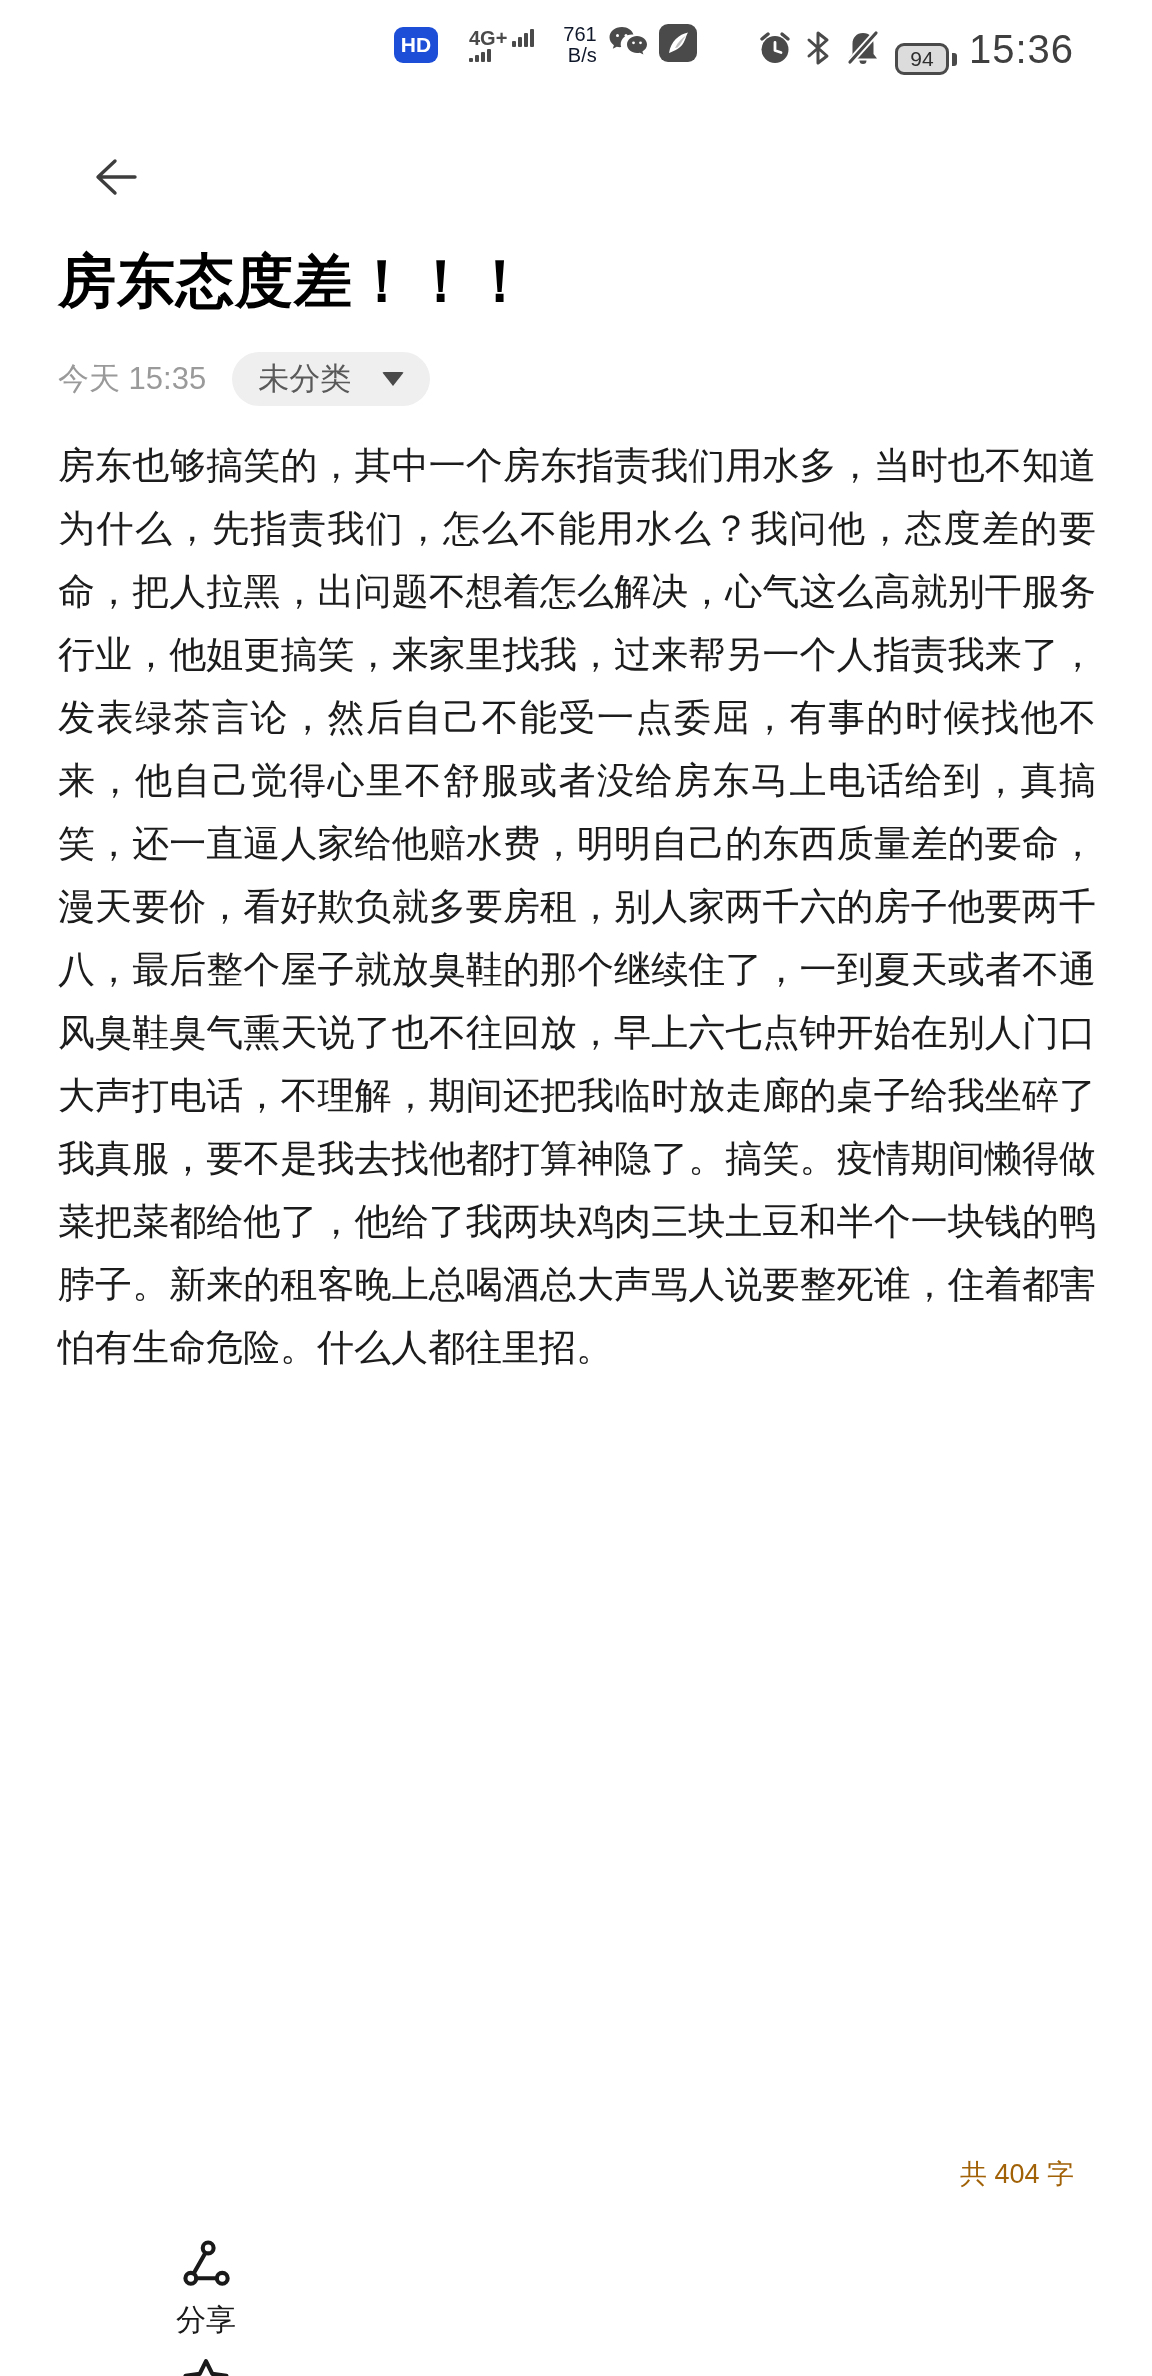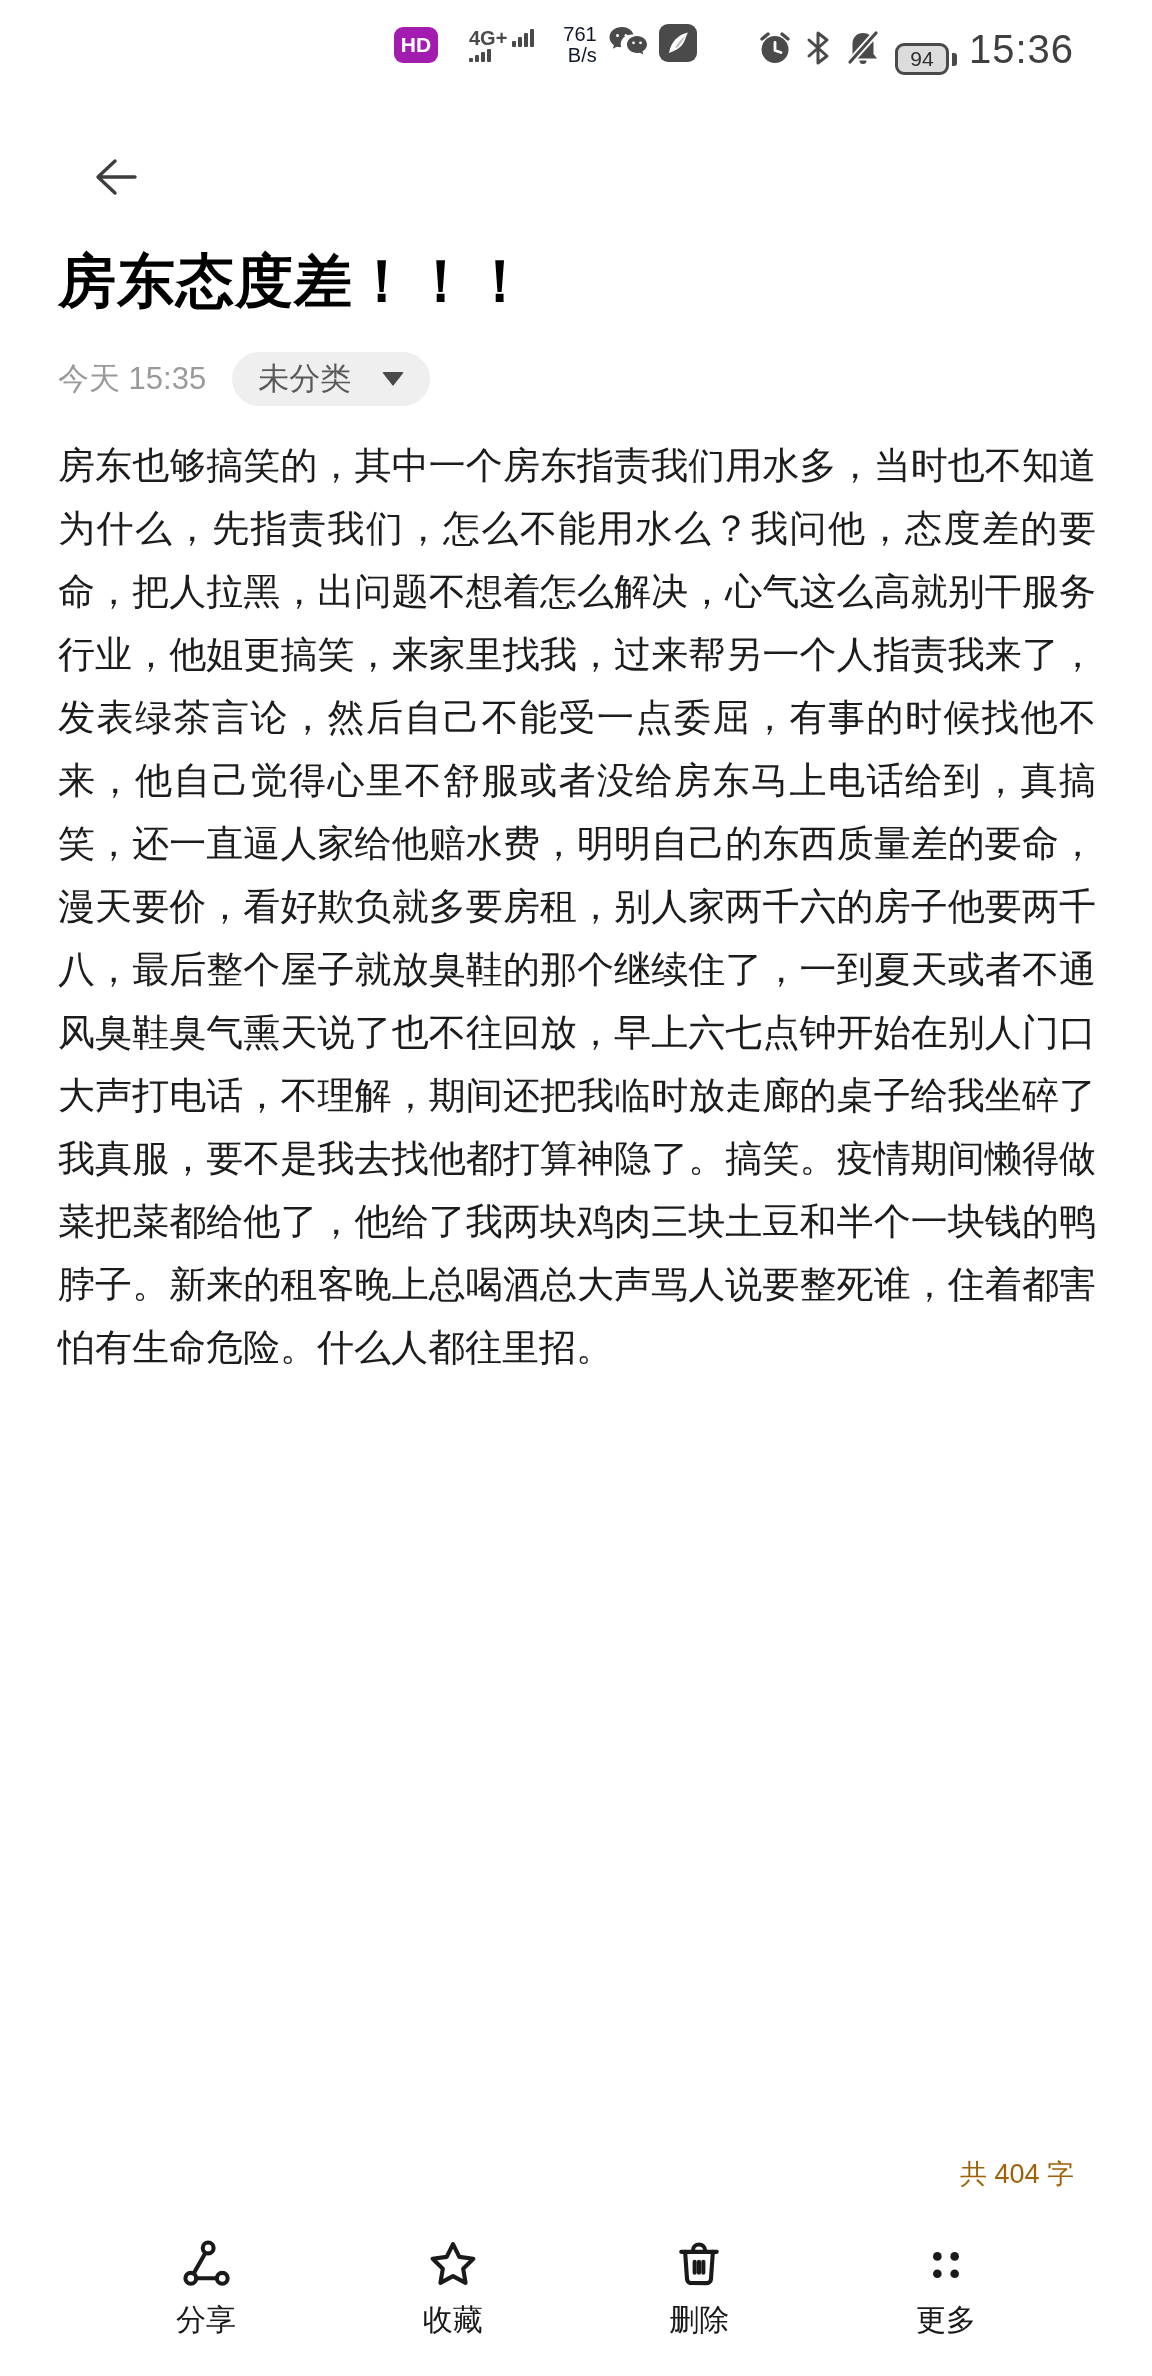--- a/index.html
+++ b/index.html
@@ -7,21 +7,21 @@
   .screen {
     position:relative; width:1152px; height:2376px; background:#ffffff;
     font-family:"Liberation Sans","DejaVu Sans",sans-serif; overflow:hidden; margin:0 auto;
   }
 
   
   .status-bar { position:absolute; top:0; left:0; right:0; height:92px; }
   .sb-left { position:absolute; left:394px; top:24px; display:flex; align-items:center; gap:11px; }
   .sb-right { position:absolute; right:78px; top:24px; display:flex; align-items:center; gap:12px; }
 
-  .hd-badge { background:#a21caf; color:#fff; font-weight:bold; font-size:21px;
+  .hd-badge { background:#1d4ed8; color:#fff; font-weight:bold; font-size:21px;
     width:44px; height:36px; border-radius:9px; display:flex; align-items:center; justify-content:center; }
 
   .signal { display:flex; flex-direction:column; gap:2px;margin-left:20px; }
   .sig-row { display:flex; align-items:flex-end; gap:5px; }
   .sig-label { font-size:20px; font-weight:bold; color:#4a4a4a; line-height:18px; }
   .bars { display:flex; align-items:flex-end; gap:2px; }
   .bars i { display:block; width:4px; background:#4a4a4a; border-radius:1px; }
   .bars.big i:nth-child(1){height:6px;} .bars.big i:nth-child(2){height:10px;}
   .bars.big i:nth-child(3){height:14px;} .bars.big i:nth-child(4){height:18px;}
   .bars.small i:nth-child(1){height:4px;} .bars.small i:nth-child(2){height:7px;}
@@ -52,21 +52,21 @@
 
   
   .note-body { position:absolute; left:58px; top:434px; width:1038px;
     font-size:37px; line-height:63px; color:#1c1c1c; font-weight:500;
     text-align:justify; text-justify:inter-ideograph; }
 
   .word-count { position:absolute; right:78px; top:2156px; font-size:27px; color:#a16207; }
 
   
   .toolbar { position:absolute; left:0; right:0; bottom:0; height:152px;
-    display:flex; justify-content:space-between; padding:0 128px; }
+    display:flex; justify-content:space-between; padding:0 128px;flex-direction:column; }
   .tool-item { width:156px; display:flex; flex-direction:column; align-items:center;
     justify-content:flex-start; padding-top:14px; gap:10px; cursor:pointer; }
   .tool-item svg { display:block; }
   .tool-label { font-size:30px; color:#191919; }
 </style>
 </head>
 <body>
 
 <div class="screen">
 

